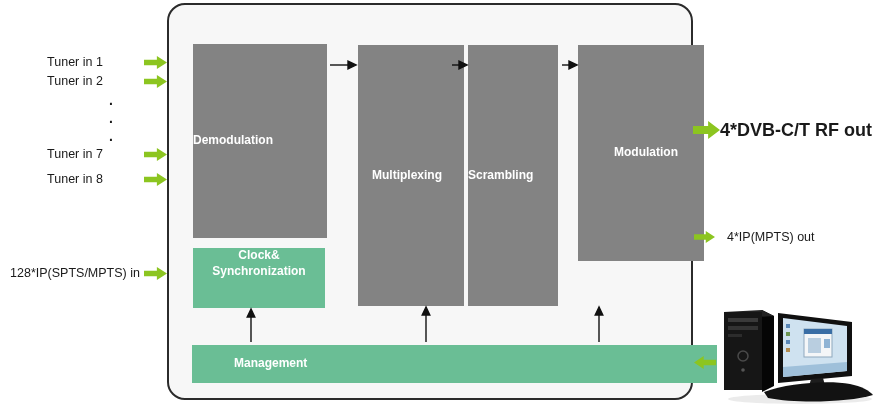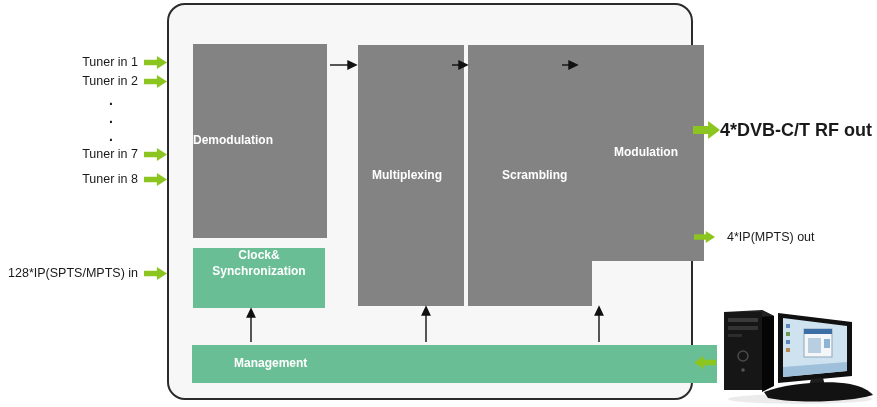--- a/index.html
+++ b/index.html
@@ -24,26 +24,26 @@
   }
   .block{
     position:absolute;display:flex;align-items:center;justify-content:flex-start;
     color:#ffffff;font-weight:bold;font-size:12px;text-align:center;line-height:1.3;
   }
   .gray{background:var(--gray-block);}
   .green{background:var(--green-block);}
   .b-demod{left:193px;top:44px;width:134px;height:194px;}
   .b-clock{left:193px;top:248px;width:132px;height:60px;flex-direction:column;}
   .b-mux{left:358px;top:45px;width:92px;height:261px;padding-left:14px;}
-  .b-scr{left:468px;top:45px;width:90px;height:261px;padding-left:34px;}
+  .b-scr{left:468px;top:45px;width:90px;height:261px;}
   .b-mod{left:578px;top:45px;width:90px;height:216px;padding-left:36px;}
   .b-mgmt{left:192px;top:345px;width:483px;height:38px;padding-left:42px;}
 
   .lbl{position:absolute;font-size:12.5px;line-height:16px;white-space:nowrap;}
-  .lbl-left{left:0;width:138px;text-align:right;}
+  .lbl-left{left:6px;width:138px;text-align:center;}
   .dot{position:absolute;left:103px;width:16px;text-align:center;font-size:14px;font-weight:bold;line-height:10px;}
   .lbl-rf{left:720px;top:119px;font-size:18px;font-weight:bold;line-height:22px;}
   .lbl-ip{left:727px;top:229px;}
 
   .garrow{position:absolute;background:var(--arrow-green);}
   .garrow.right{clip-path:polygon(0 28%,56% 28%,56% 0,100% 50%,56% 100%,56% 72%,0 72%);}
   .garrow.left{clip-path:polygon(100% 28%,44% 28%,44% 0,0 50%,44% 100%,44% 72%,100% 72%);}
 
   .overlay{position:absolute;left:0;top:0;pointer-events:none;}
 </style>

